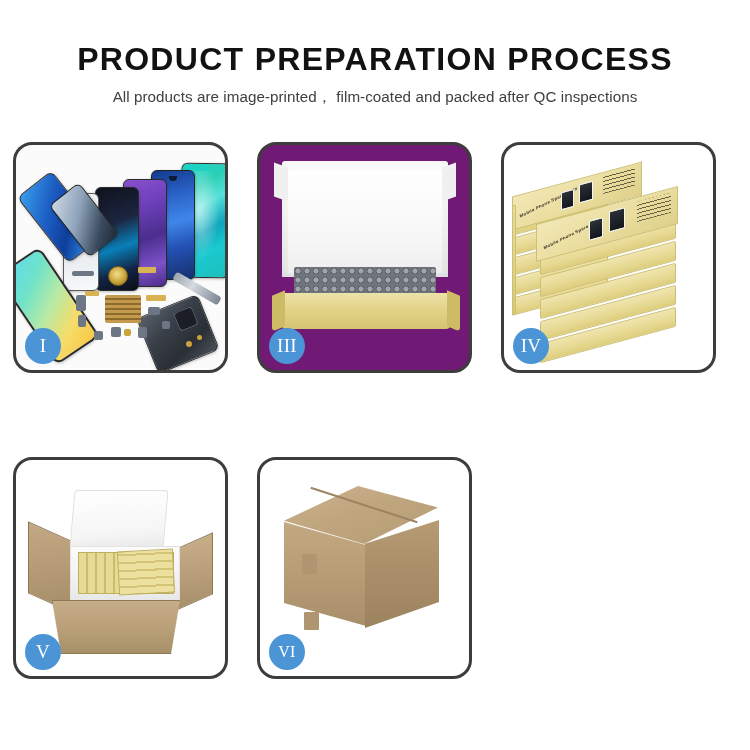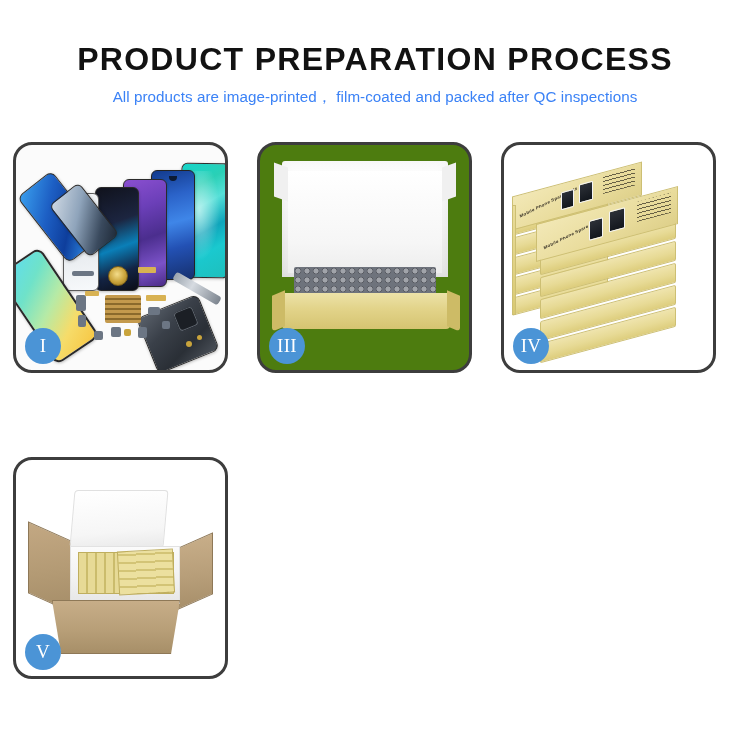--- a/index.html
+++ b/index.html
@@ -31,21 +31,21 @@
     font-weight: bold;
     letter-spacing: 1.3px;
     color: #121212;
     line-height: 40px;
     white-space: nowrap;
   }
   .subtitle {
     margin-top: 8px;
     font-size: 15.2px;
     font-weight: normal;
-    color: #3b82f6;
+    color: #404040;
     letter-spacing: 0.05px;
     line-height: 20px;
     white-space: nowrap;
   }
 
   
   .grid {
     position: absolute;
     left: 13px;
     top: 142px;
@@ -234,21 +234,21 @@
       radial-gradient(circle at 15px 15px, rgba(255,255,255,.88) 3.6px, rgba(190,200,210,.42) 4.3px, rgba(255,255,255,0) 5px);
     background-size: 20px 20px, 20px 20px;
     opacity: .95;
   }
   .bag-tab {
     position:absolute; left:26px; top:6px; width:11px; height:10px;
     background:#c8a056; border-radius:2px;
   }
 
   
-  .p3 { background: #4d7c0f; }
+  .p3 { background: #701a75; }
   .box3-lid {
     position:absolute; left:22px; top:16px; width:166px; height:116px;
     background: linear-gradient(180deg,#fdfdfd 0%,#f3f3f3 55%,#e6e6e6 100%);
     border-radius: 3px 3px 0 0;
     box-shadow: inset 0 0 12px rgba(0,0,0,.05);
   }
   .box3-lid::before{
     content:""; position:absolute; left:-8px; top:4px; width:14px; height:34px;
     background:#f0f0f0; transform: skewY(20deg);
   }
@@ -492,15 +492,26 @@
         <div class="c5-flapR"></div>
         <div class="c5-foamlid"></div>
         <div class="c5-foambody"></div>
         <div class="c5-yellow"></div>
         <div class="c5-yellow2"></div>
         <div class="c5-front"></div>
       </div>
       <div class="badge">V</div>
     </div>
 
+    <div class="panel p6">
+      <div class="panel-stage">
+        <div class="c6-top"></div>
+        <div class="c6-seam"></div>
+        <div class="c6-left"></div>
+        <div class="c6-right"></div>
+        <div class="c6-tape" style="left:42px; top:94px;  width:15px; height:20px;"></div>
+        <div class="c6-tape" style="left:44px; top:152px; width:15px; height:18px;"></div>
+      </div>
+      <div class="badge sm">VI</div>
+    </div>
 
   </div>
 </div>
 
 </body></html>

